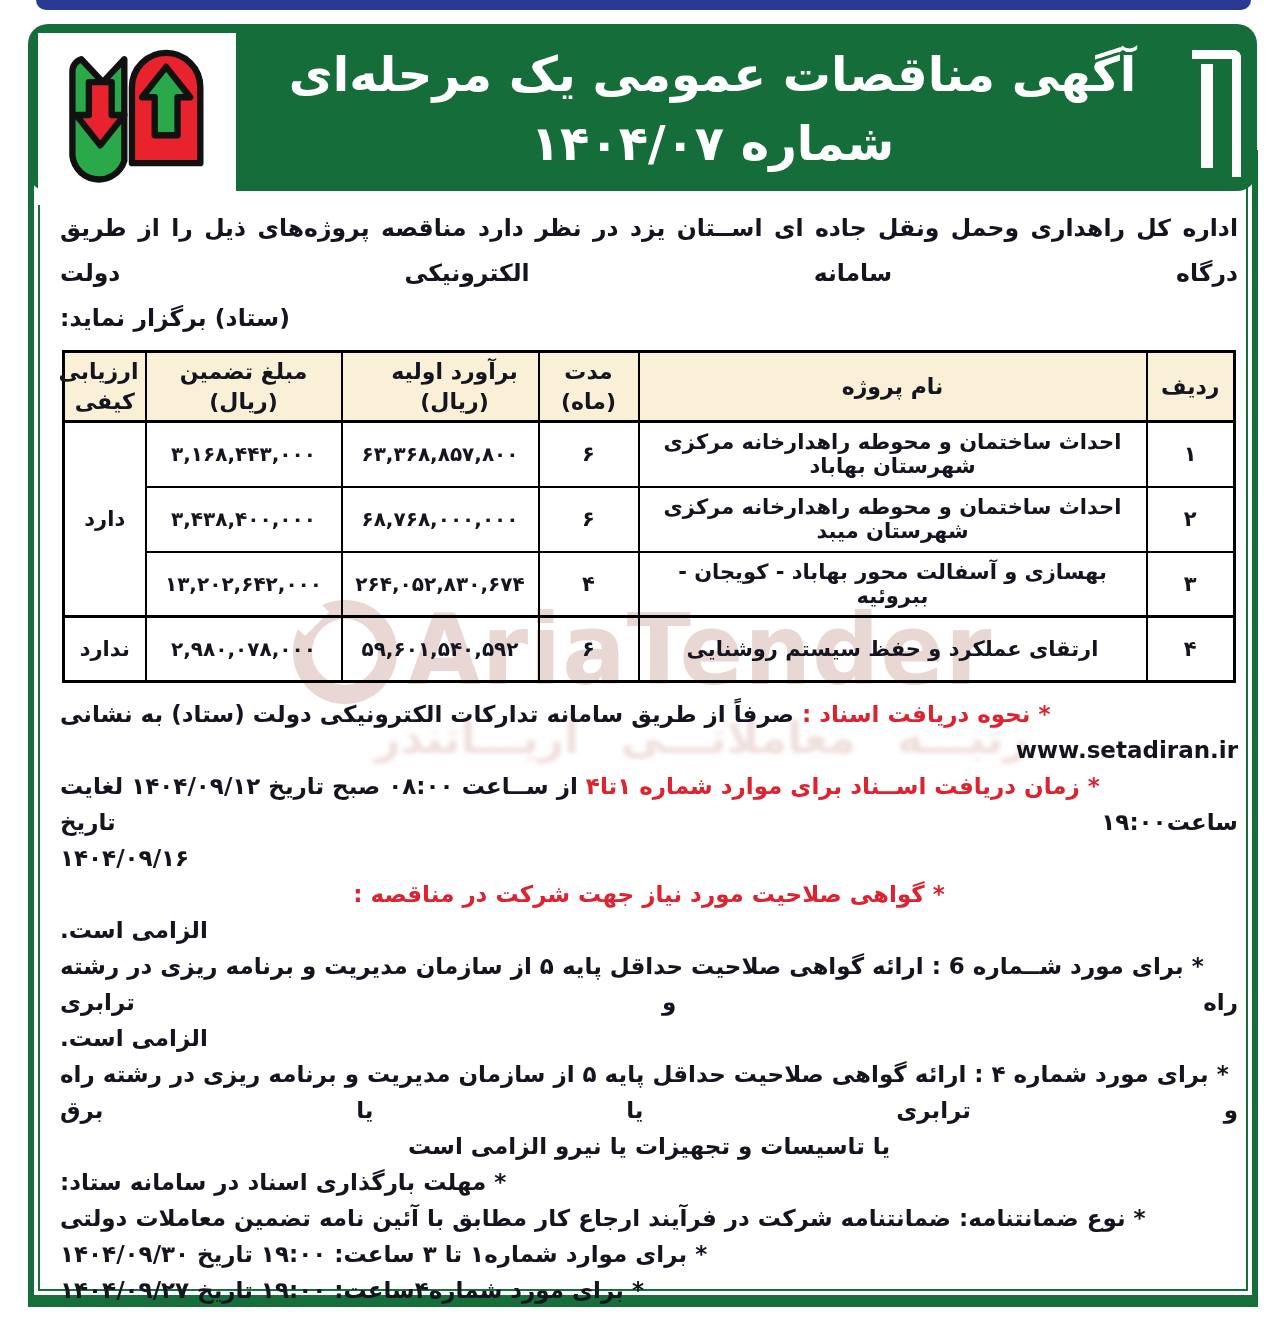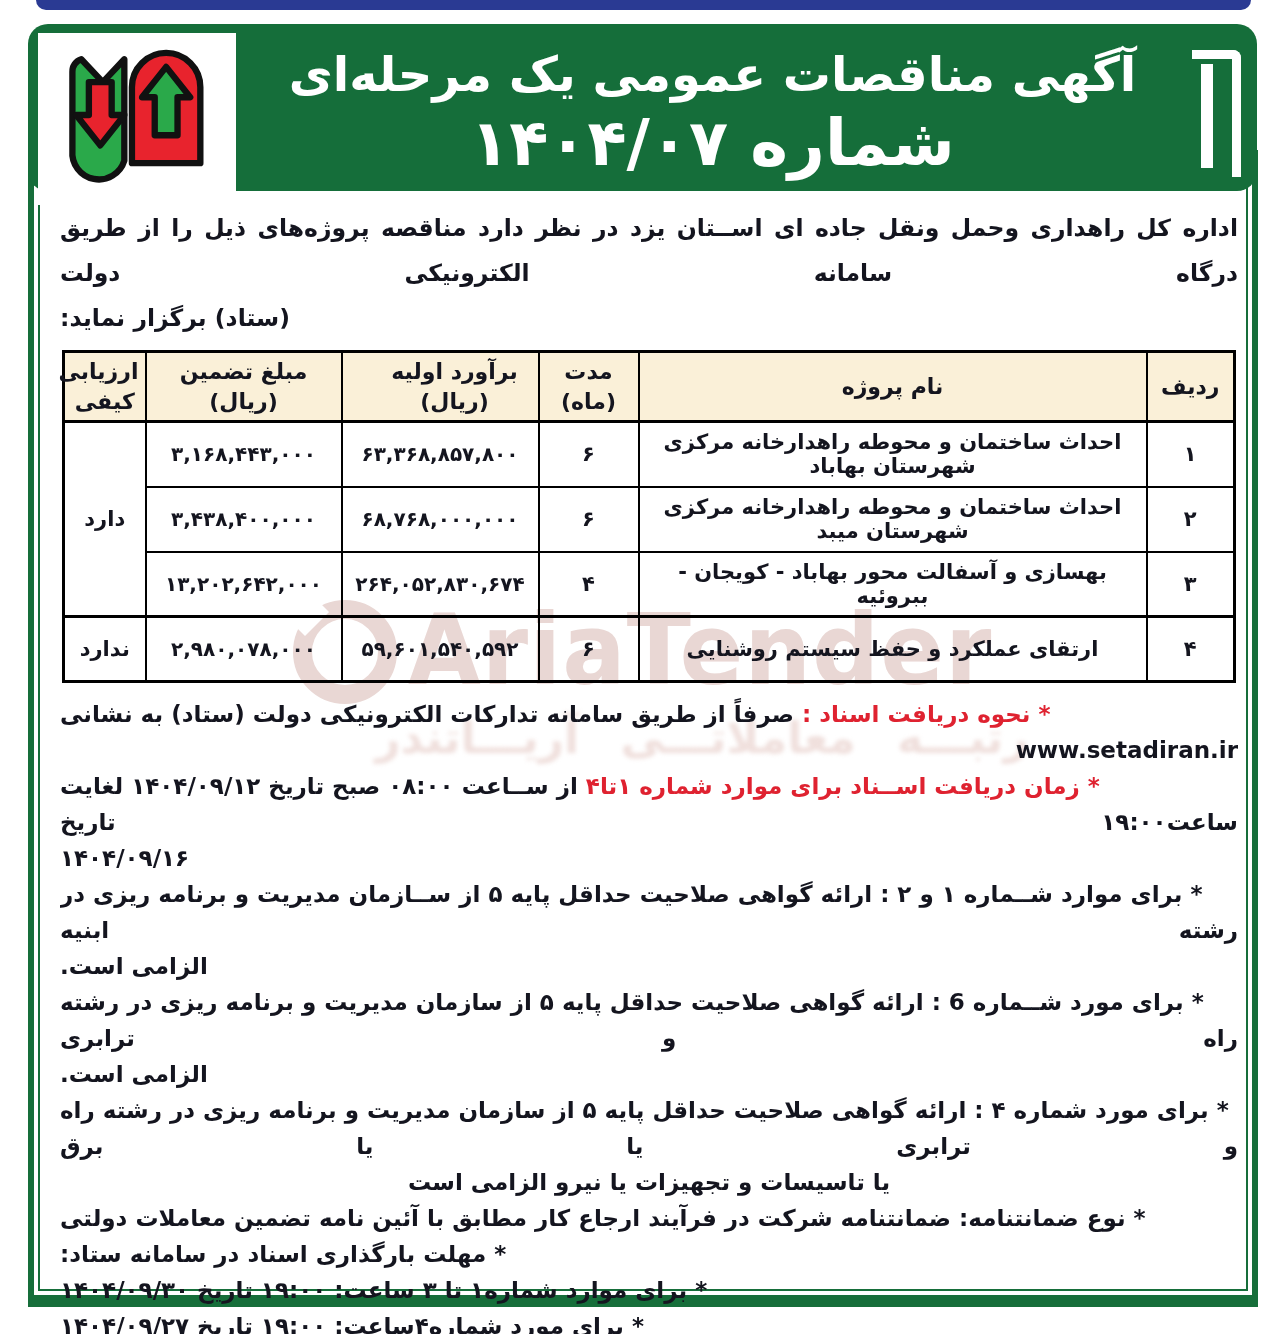--- a/index.html
+++ b/index.html
@@ -13,21 +13,21 @@
          border:6px solid #166e3a;border-bottom-width:12px;box-sizing:border-box;}
   .frame-inner{position:absolute;inset:4px;border:2px solid #166e3a;}
   
   .banner{position:absolute;left:28px;top:24px;width:1229px;height:167px;background:#156e3a;
           border-radius:20px;z-index:3;}
   .logo-box{position:absolute;left:10px;top:9px;width:198px;height:172px;background:#ffffff;}
   .logo-box svg{display:block;margin:6px auto 0 auto;}
   .banner-titles{position:absolute;left:220px;right:80px;top:14px;text-align:center;color:#ffffff;
                  direction:rtl;font-weight:bold;}
   .banner-titles .t1{font-size:48px;line-height:72px;}
-  .banner-titles .t2{font-size:64px;line-height:66px;}
+  .banner-titles .t2{font-size:48px;line-height:66px;}
   .bracket{position:absolute;right:16px;top:26px;width:40px;height:118px;
            border-top:9px solid #ffffff;border-right:9px solid #ffffff;border-radius:0 8px 0 0;}
   .bracket2{position:absolute;right:44px;top:40px;width:12px;height:104px;background:#ffffff;}
   
   .wm{position:absolute;z-index:1;color:#e9d7d4;}
   .wm-ring{left:293px;top:600px;width:66px;height:66px;border:19px solid #e9d7d4;border-radius:50%;}
   .wm-ring::after{content:"";position:absolute;left:-24px;top:-24px;width:34px;height:34px;
                   background:#ffffff;transform:rotate(45deg);}
   .wm-brand{left:408px;top:596px;font-size:94px;font-weight:bold;letter-spacing:1px;
             transform:scaleY(1.04);}
@@ -148,27 +148,27 @@
             <td class="money">۲,۹۸۰,۰۷۸,۰۰۰</td>
             <td rowspan="1">ندارد</td>
           </tr>
         </tbody>
     </table>
 
     <div class="post" id="post-lines">
         <div class="tline stretch"><span class="red">* نحوه دریافت اسناد : </span><span class="dark">صرفاً از طریق سامانه تدارکات الکترونیکی دولت (ستاد) به نشانی www.setadiran.ir</span></div>
         <div class="tline stretch"><span class="red">* زمان دریافت اســناد برای موارد شماره ۱تا۴ </span><span class="dark">از ســاعت ۰۸:۰۰ صبح تاریخ ۱۴۰۴/۰۹/۱۲ لغایت ساعت۱۹:۰۰ تاریخ</span></div>
         <div class="tline "><span class="dark">۱۴۰۴/۰۹/۱۶</span></div>
-        <div class="tline stretch"><span class="dark">* برای موارد شــماره ۱ و ۲ : ارائه گواهی صلاحیت حداقل پایه ۵ از ســازمان مدیریت و برنامه ریزی در رشته ابنیه</span></div>
+        <div class="tline center "><span class="red">* گواهی صلاحیت مورد نیاز جهت شرکت در مناقصه :</span></div>
         <div class="tline " style="padding-right: 84px;"><span class="dark">الزامی است.</span></div>
         <div class="tline stretch"><span class="dark">* برای مورد شــماره 6 : ارائه گواهی صلاحیت حداقل پایه ۵ از سازمان مدیریت و برنامه ریزی در رشته راه و ترابری</span></div>
         <div class="tline " style="padding-right: 84px;"><span class="dark">الزامی است.</span></div>
         <div class="tline stretch"><span class="dark">* برای مورد شماره ۴ : ارائه گواهی صلاحیت حداقل پایه ۵ از سازمان مدیریت و برنامه ریزی در رشته راه و ترابری یا یا برق</span></div>
         <div class="tline center "><span class="dark">یا تاسیسات و تجهیزات یا نیرو الزامی است</span></div>
+        <div class="tline "><span class="dark">* مهلت بارگذاری اسناد در سامانه ستاد:</span></div>
         <div class="tline "><span class="dark">* نوع ضمانتنامه: ضمانتنامه شرکت در فرآیند ارجاع کار مطابق با آئین نامه تضمین معاملات دولتی</span></div>
-        <div class="tline "><span class="dark">* مهلت بارگذاری اسناد در سامانه ستاد:</span></div>
         <div class="tline "><span class="dark">* برای موارد شماره۱ تا ۳ ساعت: ۱۹:۰۰  تاریخ ۱۴۰۴/۰۹/۳۰</span></div>
         <div class="tline "><span class="dark">* برای مورد شماره۴ساعت: ۱۹:۰۰  تاریخ ۱۴۰۴/۰۹/۲۷</span></div>
         <div class="tline "></div>
       </div>
   </div>
 
 </div>
 
 </body></html>

